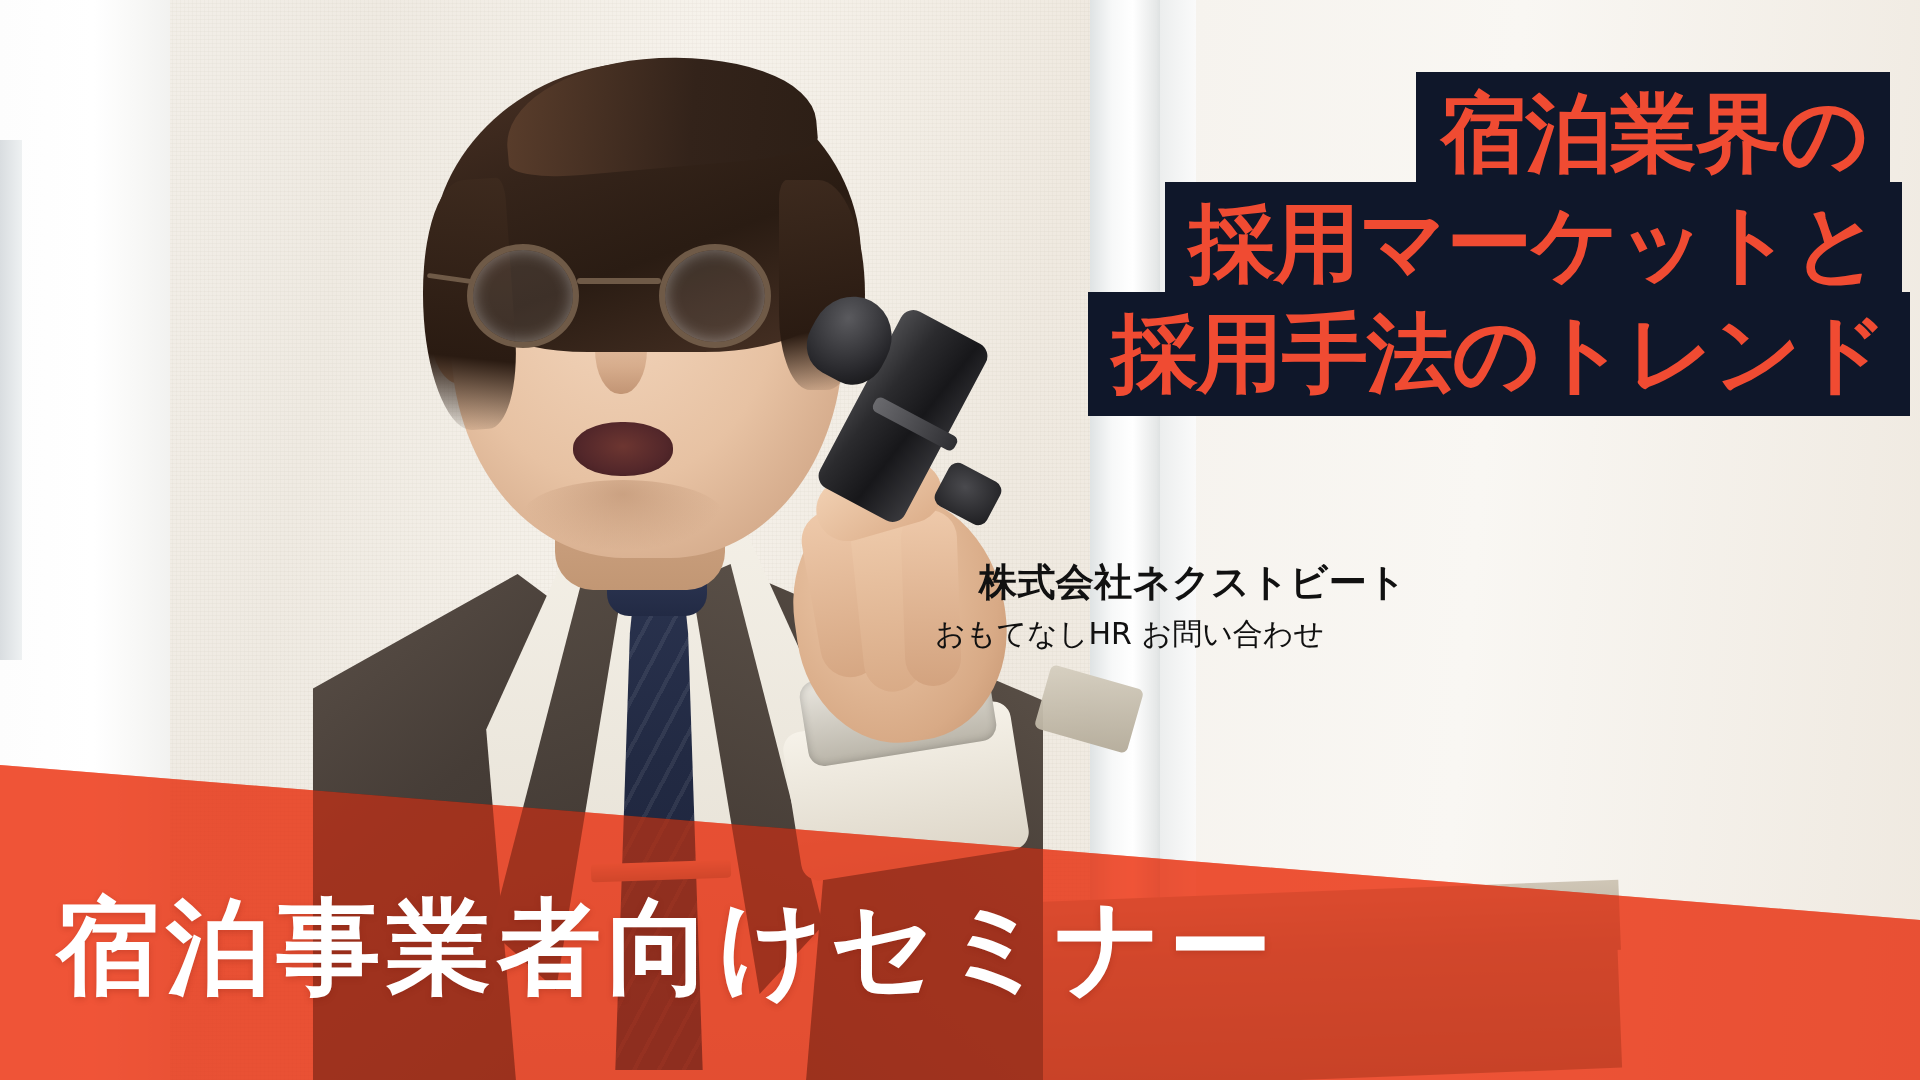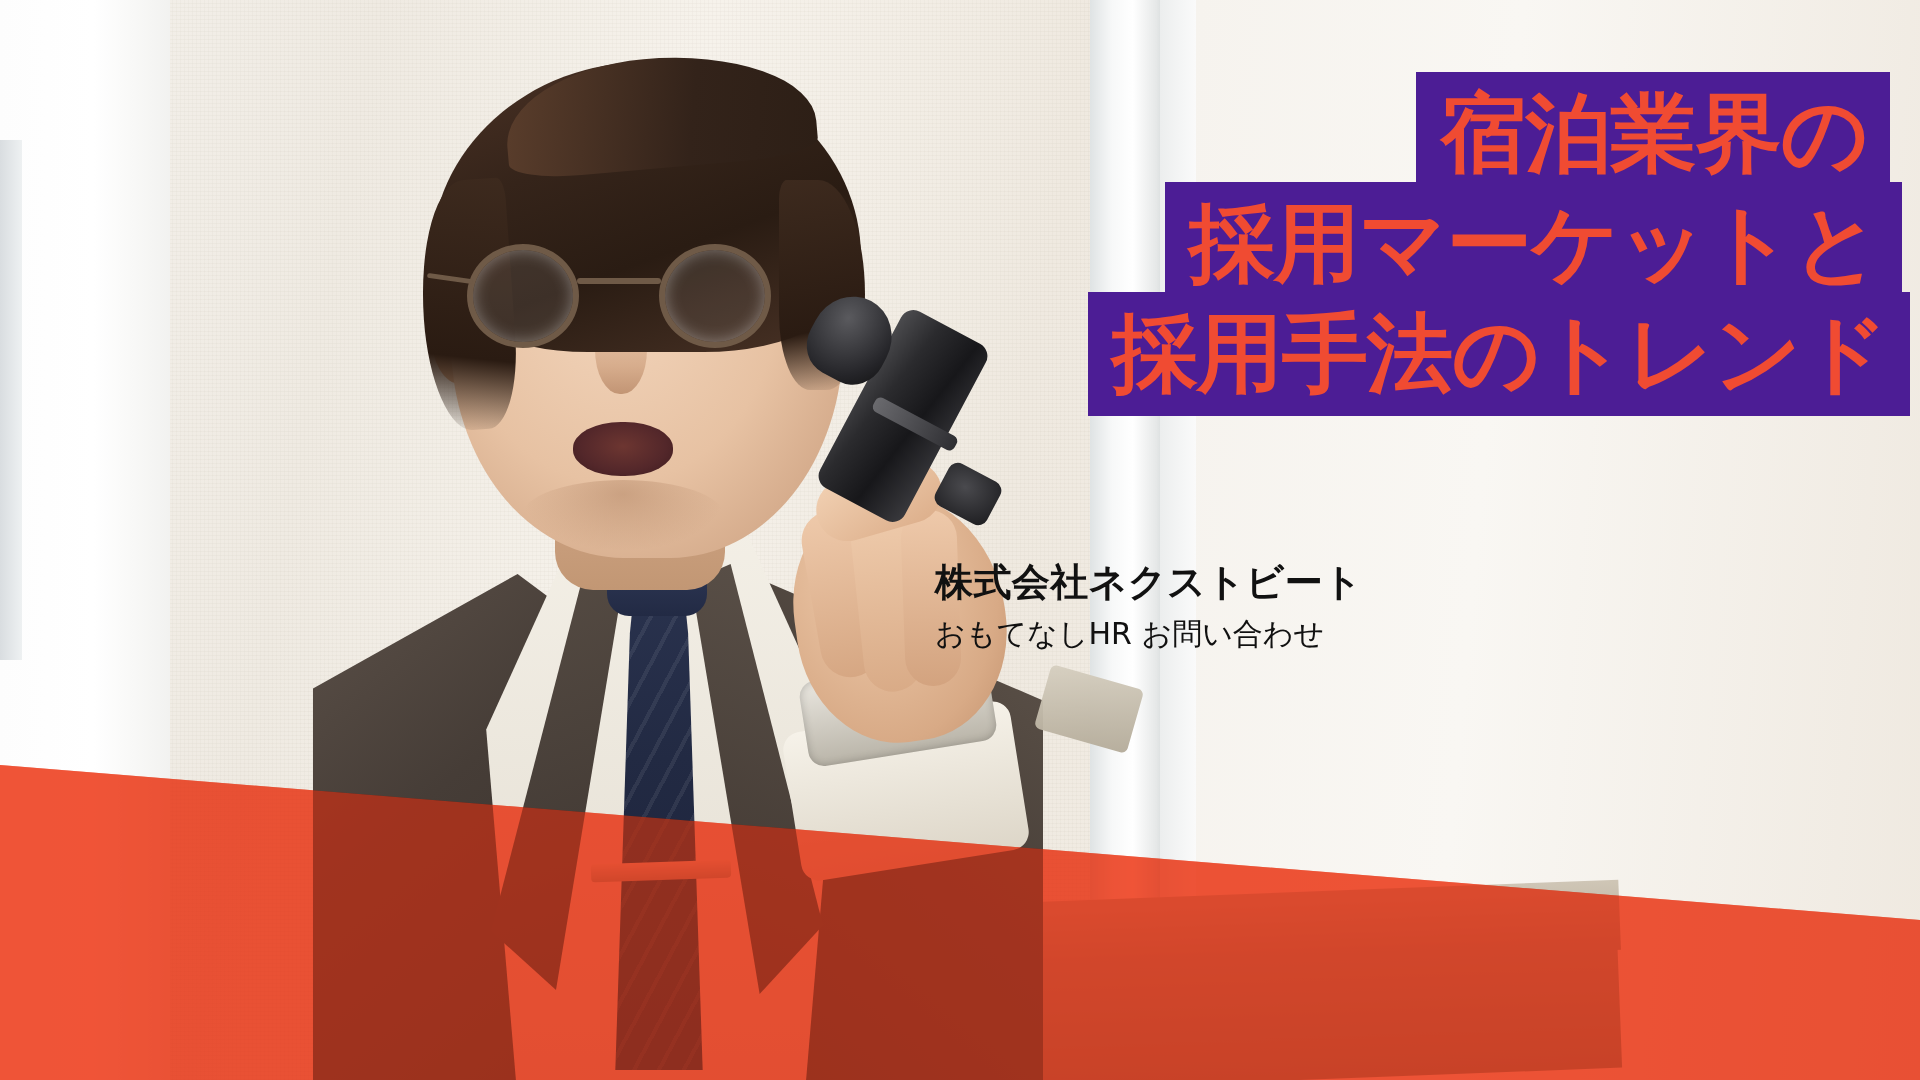--- a/index.html
+++ b/index.html
@@ -246,21 +246,21 @@
     font-size:11px; color:#6b6354; padding:8px 6px; line-height:1.5;
     letter-spacing:.5px;
   }
 
   
   .title-block { position:absolute; right:0; top:0; width:1200px; height:440px; }
 
   .title-line {
     position:absolute;
     display:inline-block;
-    background:#4c1d95;
+    background:#0f172a;
     color:#f04b32;
     font-weight:900;
     line-height:1.0;
     letter-spacing:-0.01em;
     white-space:nowrap;
     font-family:"DejaVu Sans","Liberation Sans",sans-serif;
   }
   .title-line-1 {
     right:30px; top:72px;
     font-size:86px;
@@ -275,20 +275,21 @@
     right:10px; top:292px;
     font-size:86px;
     padding:18px 22px 20px 24px;
   }
 
   
   .speaker { position:absolute; left:935px; top:560px; width:560px; color:#111; }
   .speaker-company {
     font-size:38px; font-weight:700; letter-spacing:.01em; line-height:1.2;
     font-family:"DejaVu Sans","Liberation Sans",sans-serif;
+    margin-left:44px;
   }
   .speaker-role {
     font-size:30px; font-weight:500; margin-top:10px; line-height:1.2;
     font-family:"DejaVu Sans","Liberation Sans",sans-serif;
   }
   .speaker-name {
     font-size:56px; font-weight:800; margin-top:6px; line-height:1.15;
     font-family:"DejaVu Sans","Liberation Sans",sans-serif;
   }
   .speaker-name .honorific { font-size:38px; font-weight:600; margin-left:10px; }
@@ -394,14 +395,15 @@
     <div class="title-line title-line-3">採用手法のトレンド</div>
   </div>
 
   <div class="speaker">
     <div class="speaker-company">株式会社ネクストビート</div>
     <div class="speaker-role">おもてなしHR お問い合わせ</div>
   </div>
 
   <div class="band"></div>
   <div class="band-solid"></div>
+  <div class="band-title">宿泊事業者向けセミナー</div>
 
 </div>
 
 </body></html>

